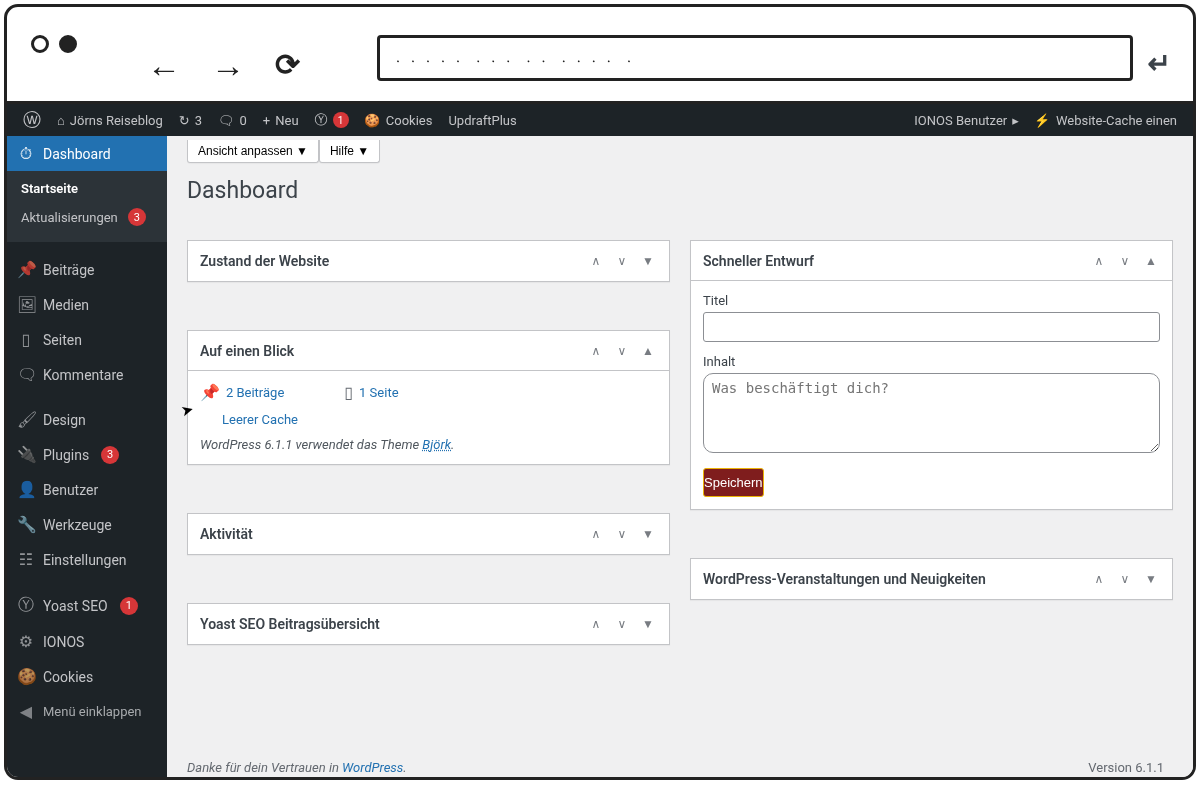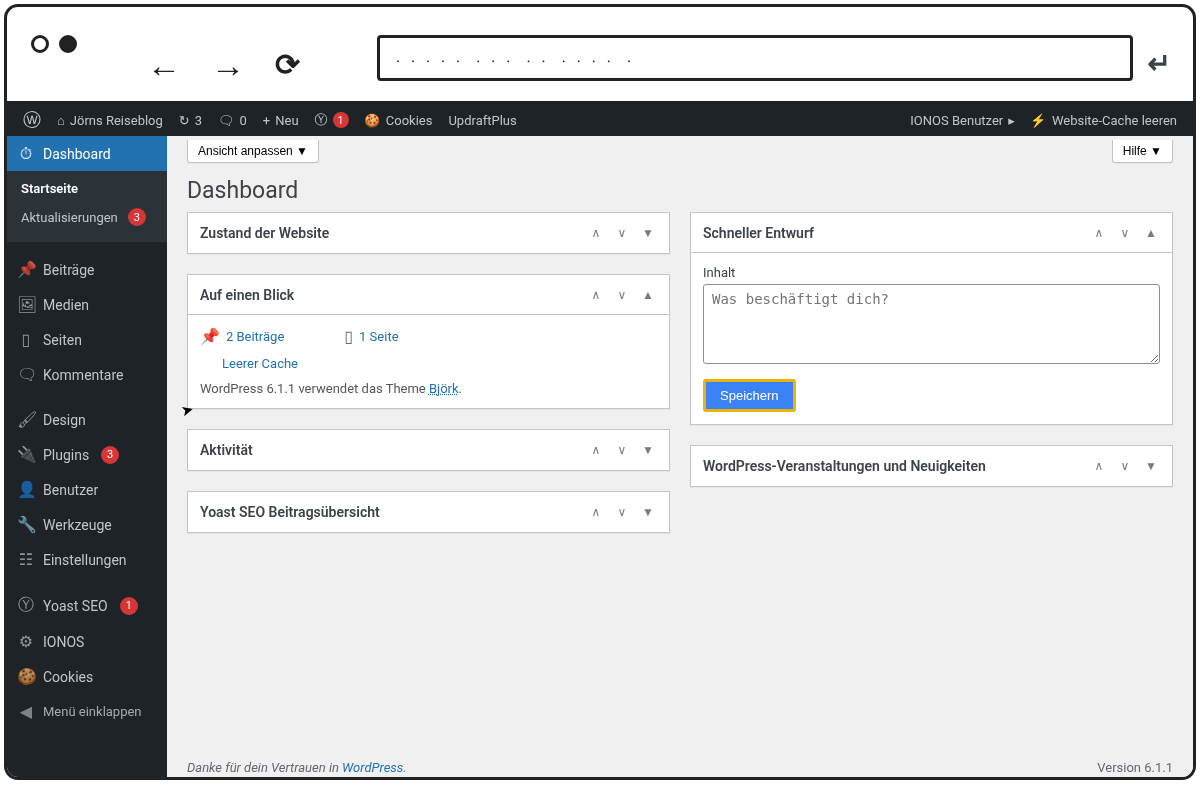--- a/index.html
+++ b/index.html
@@ -39,49 +39,49 @@
   .sidebar .submenu .sub-item { padding: 6px 10px 6px 14px; font-size: 13px; cursor: pointer; display: flex; align-items: center; gap: 6px; }
   .sidebar .submenu .sub-item.current { color: #fff; font-weight: 600; }
   .sidebar .sep { height: 10px; }
   .menu-icon { width: 18px; text-align: center; font-size: 16px; opacity: 0.7; }
   .menu-item.current .menu-icon { opacity: 1; }
   .menu-badge { background: #d63638; color: #fff; border-radius: 50%; min-width: 18px; height: 18px; font-size: 11px; display: inline-flex; align-items: center; justify-content: center; margin-left: 4px; }
   .collapse-item { display: flex; align-items: center; gap: 8px; padding: 8px 10px; cursor: pointer; color: #a7aaad; font-size: 13px; }
   
   
   .content { flex: 1; background: #f0f0f1; padding: 0 20px 20px; overflow: auto; position: relative; }
-  .screen-meta { display: flex; justify-content: space-between; padding-top: 4px; }
+  .screen-meta { display: flex; justify-content: flex-start; padding-top: 4px; }
   .screen-meta .meta-btn { background: #fff; border: 1px solid #c3c4c7; border-top: none; padding: 4px 10px; font-size: 12px; cursor: pointer; border-radius: 0 0 3px 3px; box-shadow: 0 1px 1px rgba(0,0,0,.04); }
   h1.page-title { font-size: 23px; font-weight: 400; padding: 14px 0 8px; }
   
   .columns { display: flex; gap: 20px; }
   .col { flex: 1; display: flex; flex-direction: column; gap: 20px; }
   
-  .postbox { background: #fff; border: 1px solid #c3c4c7; box-shadow: 0 1px 1px rgba(0,0,0,.04); }
+  .postbox { background: #fff; border: 1px solid #c3c4c7; box-shadow: 0 1px 1px rgba(0,0,0,.04); margin-top: 28px; }
   .postbox-header { display: flex; align-items: center; justify-content: space-between; border-bottom: 1px solid #c3c4c7; padding: 0 12px; height: 40px; }
   .postbox-header h2 { font-size: 14px; font-weight: 600; }
   .postbox.collapsed .postbox-header { border-bottom: none; }
   .handle-actions { display: flex; gap: 8px; color: #787c82; }
   .handle-actions span { cursor: pointer; font-size: 12px; width: 18px; text-align: center; }
   .postbox-body { padding: 12px; font-size: 13px; }
   
   .glance-row { display: flex; gap: 60px; margin-bottom: 10px; }
   .glance-item { display: flex; align-items: center; gap: 6px; color: #2271b1; cursor: pointer; }
   .glance-item .gicon { color: #646970; font-size: 16px; }
   .glance-link { color: #2271b1; cursor: pointer; margin-left: 22px; display: block; margin-bottom: 10px; }
-  .glance-footer { color: #50575e; }
+  .glance-footer { color: #50575e; font-style: italic; }
   .glance-footer a { color: #2271b1; text-decoration: underline dotted; cursor: pointer; }
   
   .form-field { margin-bottom: 12px; }
   .form-field label { display: block; margin-bottom: 4px; font-size: 13px; }
   .form-field input[type=text] { width: 100%; padding: 4px 8px; border: 1px solid #8c8f94; border-radius: 3px; height: 30px; font-size: 14px; }
-  .form-field textarea { width: 100%; padding: 6px 8px; border: 1px solid #8c8f94; border-radius: 3px; height: 80px; font-size: 14px; resize: vertical; }
-  .btn-primary { background: #3b82f6; color: #fff; border: 3px solid #eab308; padding: 6px 14px; border-radius: 3px; cursor: pointer; font-size: 13px; }
-  
-  .footer { position: absolute; bottom: 2px; left: 20px; right: 20px; display: flex; justify-content: space-between; color: #646970; font-style: italic; font-size: 13px; }
+  .form-field textarea { width: 100%; padding: 6px 8px; border: 1px solid #8c8f94; border-radius: 10px; height: 80px; font-size: 14px; resize: vertical; }
+  .btn-primary { background: #7f1d1d; color: #fff; border: 1px solid #eab308; padding: 6px 0; border-radius: 3px; cursor: pointer; font-size: 13px; }
+  
+  .footer { position: absolute; bottom: 2px; left: 20px; right: 29px; display: flex; justify-content: space-between; color: #646970; font-style: italic; font-size: 13px; }
   .footer a { color: #2271b1; }
   .footer .ver { font-style: normal; }
   
   .cursor-arrow { position: absolute; top: 297px; left: 174px; font-size: 15px; color: #000; transform: rotate(-15deg); }
 </style>
 </head>
 <body>
 
 <div class="sketch-frame">
 
@@ -134,21 +134,21 @@
       <div class="ab-item">
         <span>UpdraftPlus</span>
       </div>
       <div class="spacer"></div>
       <div class="ab-item">
         <span>IONOS Benutzer</span>
         <span>▸</span>
       </div>
       <div class="ab-item">
         <span>⚡</span>
-        <span>Website-Cache leeren</span>
+        <span>Website-Cache einen</span>
       </div>
     </div>
 
     <div class="wp-body">
 
       <div class="sidebar">
         <div class="menu-item current">
           <span class="menu-icon">⏱</span>
           <span>Dashboard</span>
         </div>
@@ -300,20 +300,24 @@
               <div class="postbox-header">
                 <h2>Schneller Entwurf</h2>
                 <div class="handle-actions">
                   <span>∧</span>
                   <span>∨</span>
                   <span>▲</span>
                 </div>
               </div>
               <div class="postbox-body">
                 <div class="form-field">
+                  <label>Titel</label>
+                  <input type="text" style="">
+                </div>
+                <div class="form-field">
                   <label>Inhalt</label>
                   <textarea placeholder="Was beschäftigt dich?" style=""></textarea>
                 </div>
                 <button class="btn-primary">
                   <span>Speichern</span>
                 </button>
               </div>
             </div>
 
             <div class="postbox collapsed">

